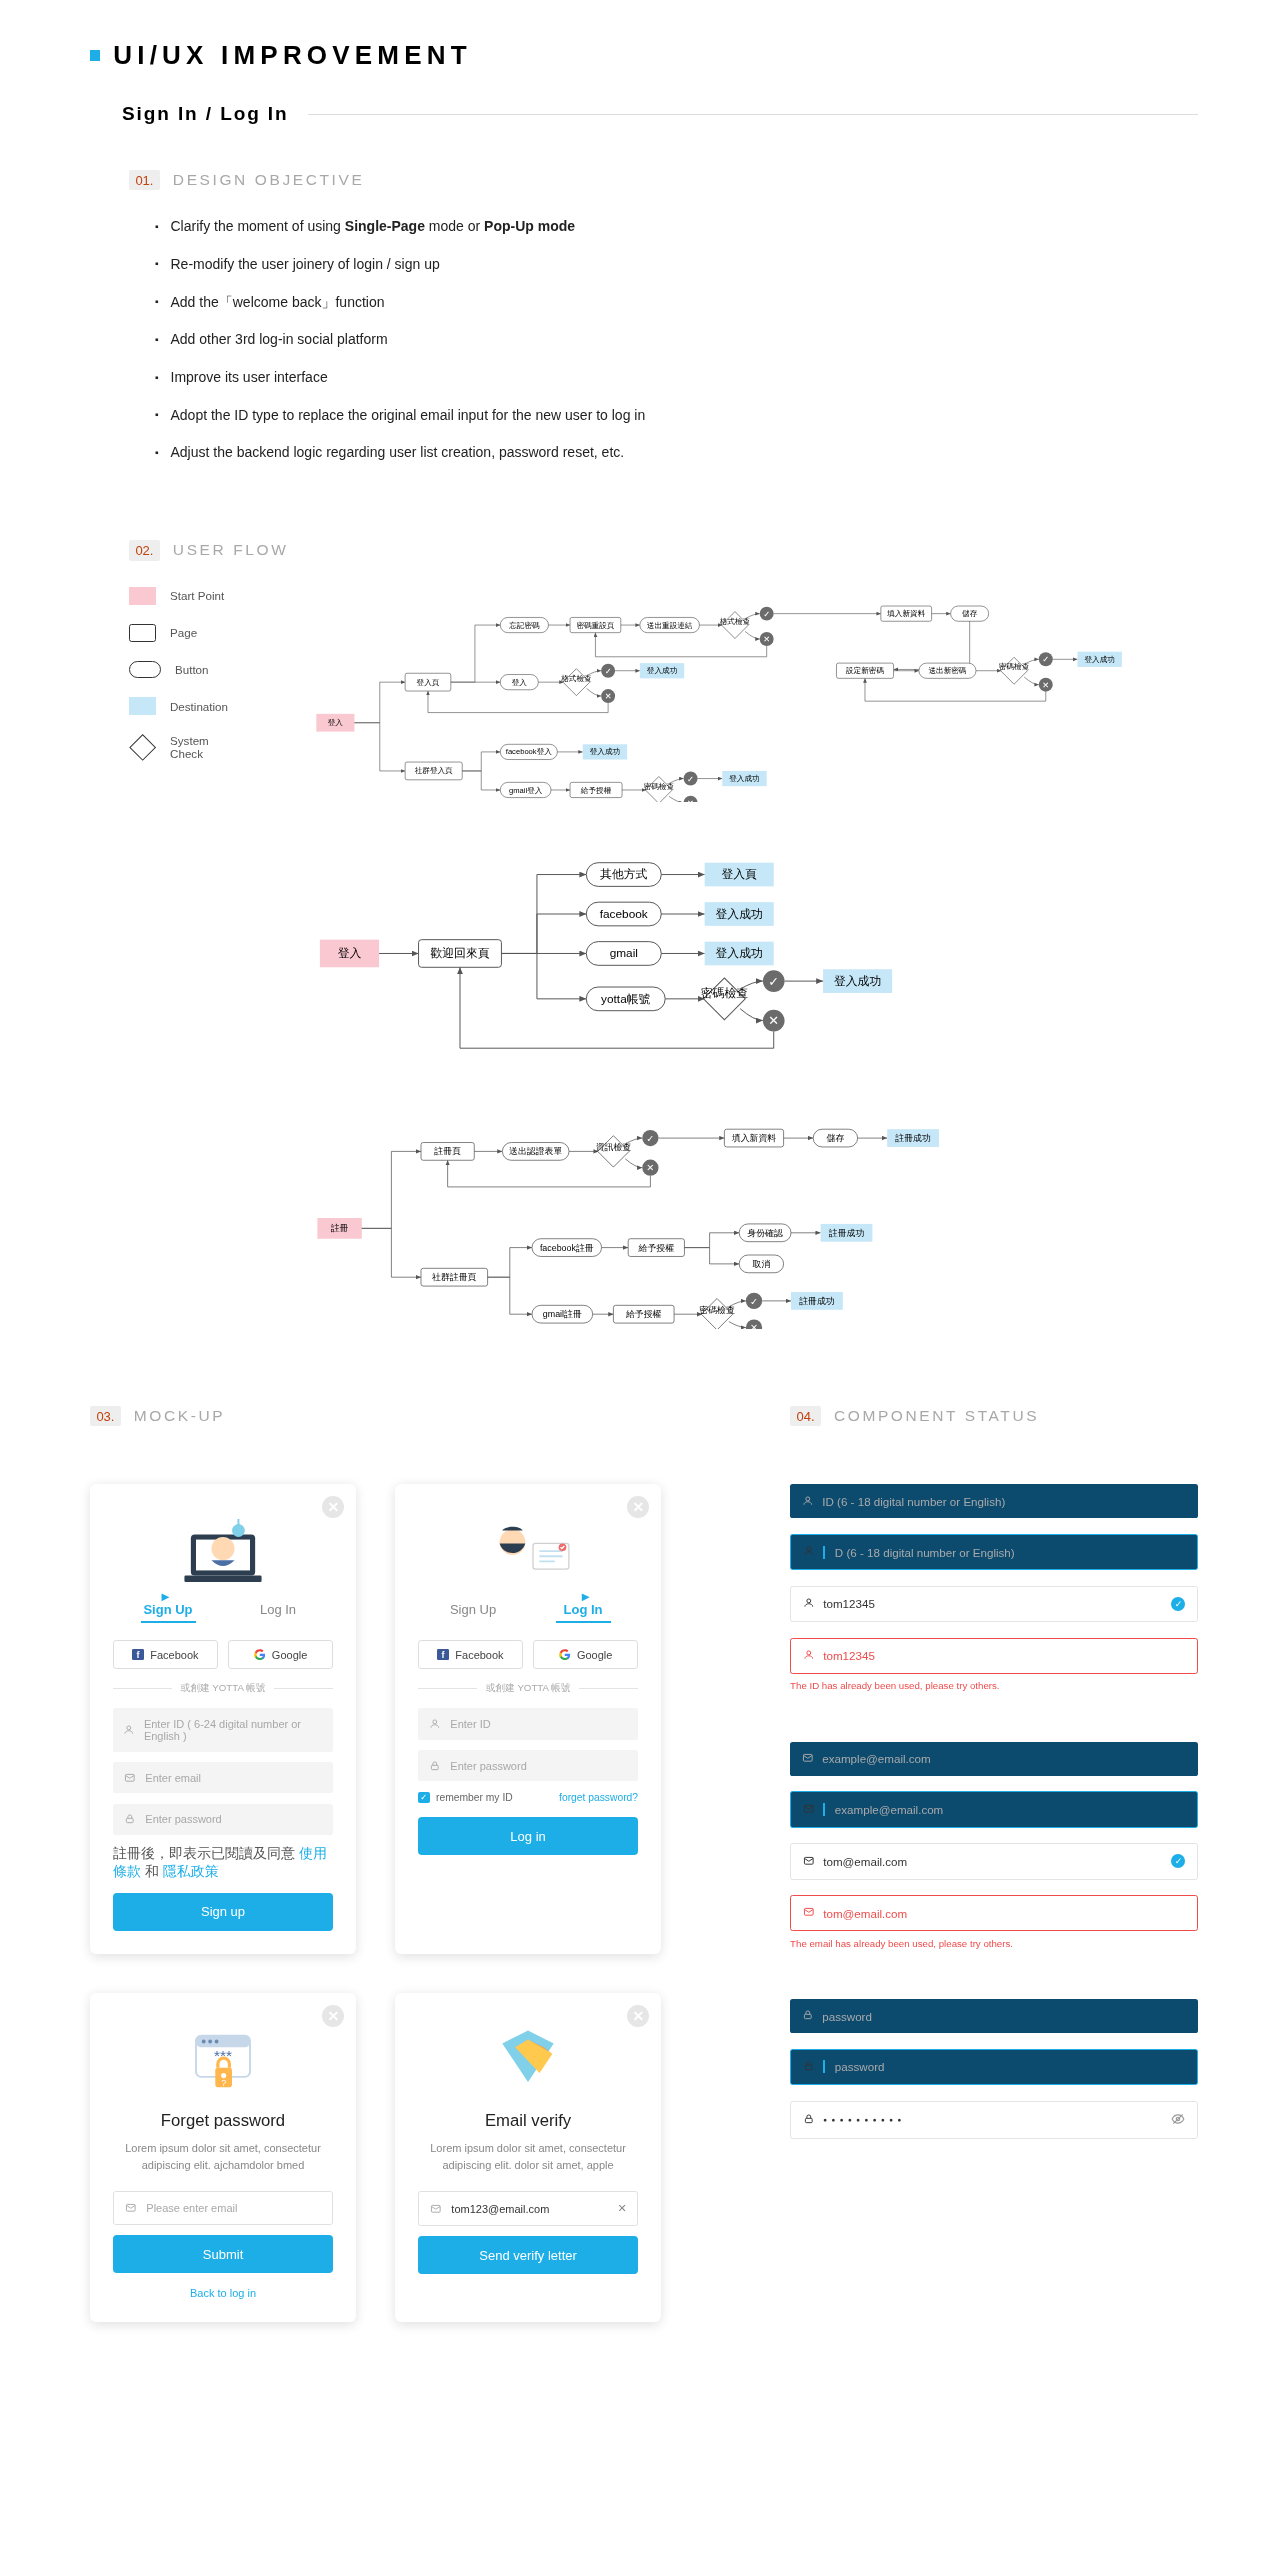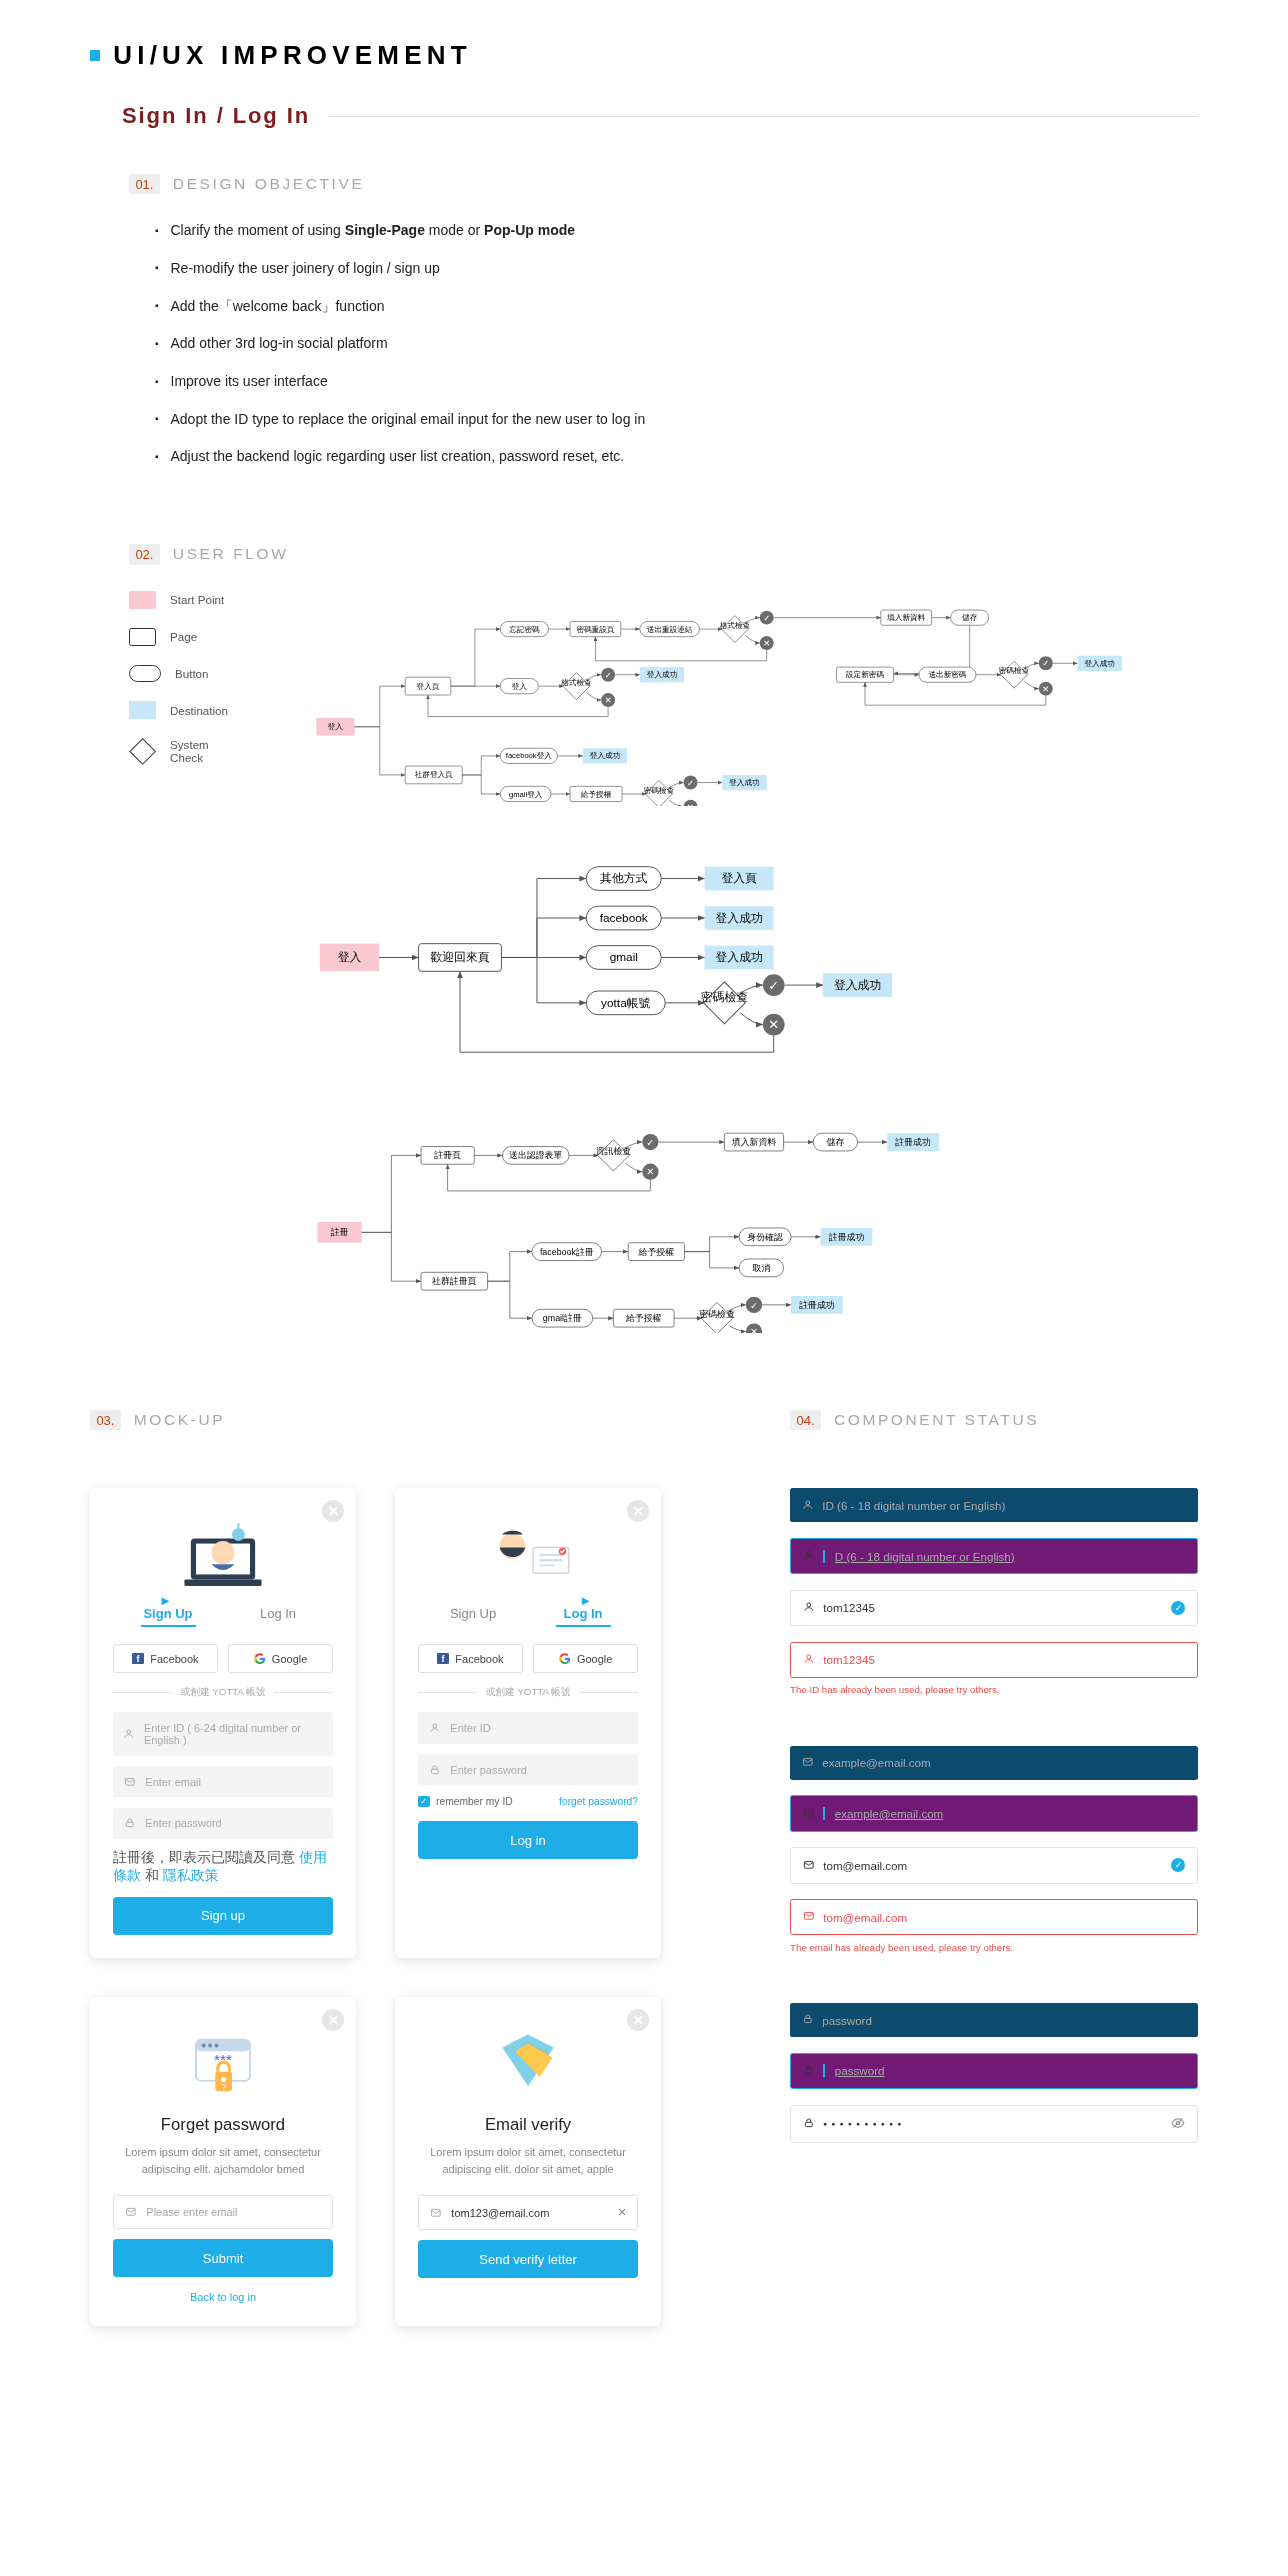--- a/index.html
+++ b/index.html
@@ -2,21 +2,21 @@
 <html style="font-size:10.3px"><head>
 <meta charset="utf-8">
 <style>
 * { box-sizing: border-box; margin: 0; padding: 0; }
 body { font-family: -apple-system, "Segoe UI", "Helvetica Neue", Arial, sans-serif; background: #fff; color: #333; width: 1288px; }
 .page { padding: 40px 90px; }
 .title-row { display: flex; align-items: center; gap: 13px; margin-bottom: 32px; }
 .title-marker { width: 10.3px; height: 10.3px; background: #1daee8; }
 .page-title { font-size: 26px; font-weight: 700; letter-spacing: 5.2px; color: #000; }
 .subtitle-row { display: flex; align-items: center; gap: 19.3px; margin: 0 0 45px 32px; }
-.subtitle { color: #7f1d1d; font-size: 22px; font-weight: 700; letter-spacing: 1.9px; }
+.subtitle { color: #000000; font-size: 19px; font-weight: 700; letter-spacing: 1.9px; }
 .subtitle-line { flex: 1; height: 0.6px; background: #ddd; }
 
 .section { margin: 0 0 77px 39px; }
 .sec-head { display: flex; align-items: center; gap: 13px; margin-bottom: 26px; }
 .sec-num { background: #eee; color: #c2410c; font-size: 13px; padding: 2.6px 6.4px; border-radius: 1.9px; }
 .sec-title { color: #a8a8a8; font-size: 15.5px; letter-spacing: 2.6px; }
 
 .obj-list { list-style: none; padding-left: 26px; }
 .obj-list li { font-size: 14px; color: #222; margin-bottom: 16.7px; position: relative; padding-left: 15.5px; line-height: 1.5; }
 .obj-list li::before { content: "▪"; position: absolute; left: 0; font-size: 10.3px; top: 2.6px; }
@@ -62,21 +62,21 @@
 .chk-box { width: 11.6px; height: 11.6px; background: #1daee8; color: #fff; border-radius: 1.9px; display: flex; align-items: center; justify-content: center; font-size: 8.4px; }
 .fp-link { color: #1daee8; }
 .card-title { text-align: center; font-size: 16.7px; color: #222; margin: 9px 0 9px; }
 .card-desc { text-align: center; color: #888; font-size: 11px; line-height: 1.6; margin-bottom: 16.7px; }
 .field-white { border: 0.6px solid #e0e0e0; background: #fff; }
 .back-link { color: #1daee8; text-align: center; font-size: 11px; margin-top: 14px; }
 
 .status-col { display: flex; flex-direction: column; gap: 15.5px; }
 .stat-field { display: flex; align-items: center; gap: 9px; border-radius: 2.6px; padding: 10.3px 11.6px; font-size: 11.6px; }
 .stat-default { background: #0c4a6e; color: #aaa; }
-.stat-focus { background: #701a75; border: 1.3px solid #1daee8; color: #aaa; text-decoration: underline; }
+.stat-focus { background: #0c4a6e; border: 1.3px solid #1daee8; color: #aaa; }
 .stat-valid { background: #fff; border: 0.6px solid #e4e4e4; color: #333; justify-content: space-between; }
 .stat-error { background: #fff; border: 1.3px solid #ef4b4b; color: #ef4b4b; }
 .err-msg { color: #ef4b4b; font-size: 9.7px; margin-top: -9px; }
 .check-badge { width: 14px; height: 14px; background: #1daee8; border-radius: 50%; color: #fff; display: flex; align-items: center; justify-content: center; font-size: 9px; }
 .eye-ic { color: #999; }
 .stat-gap { height: 19.3px; }
 .ic svg { width: 11.6px; height: 11.6px; fill: none; stroke: currentColor; stroke-width: 2; }
 .cursor { display:inline-block; width:1.3px; height: 13px; background:#1daee8; vertical-align:middle; margin-right:1.3px; }
 
 .fn { font-size: 12px; }

